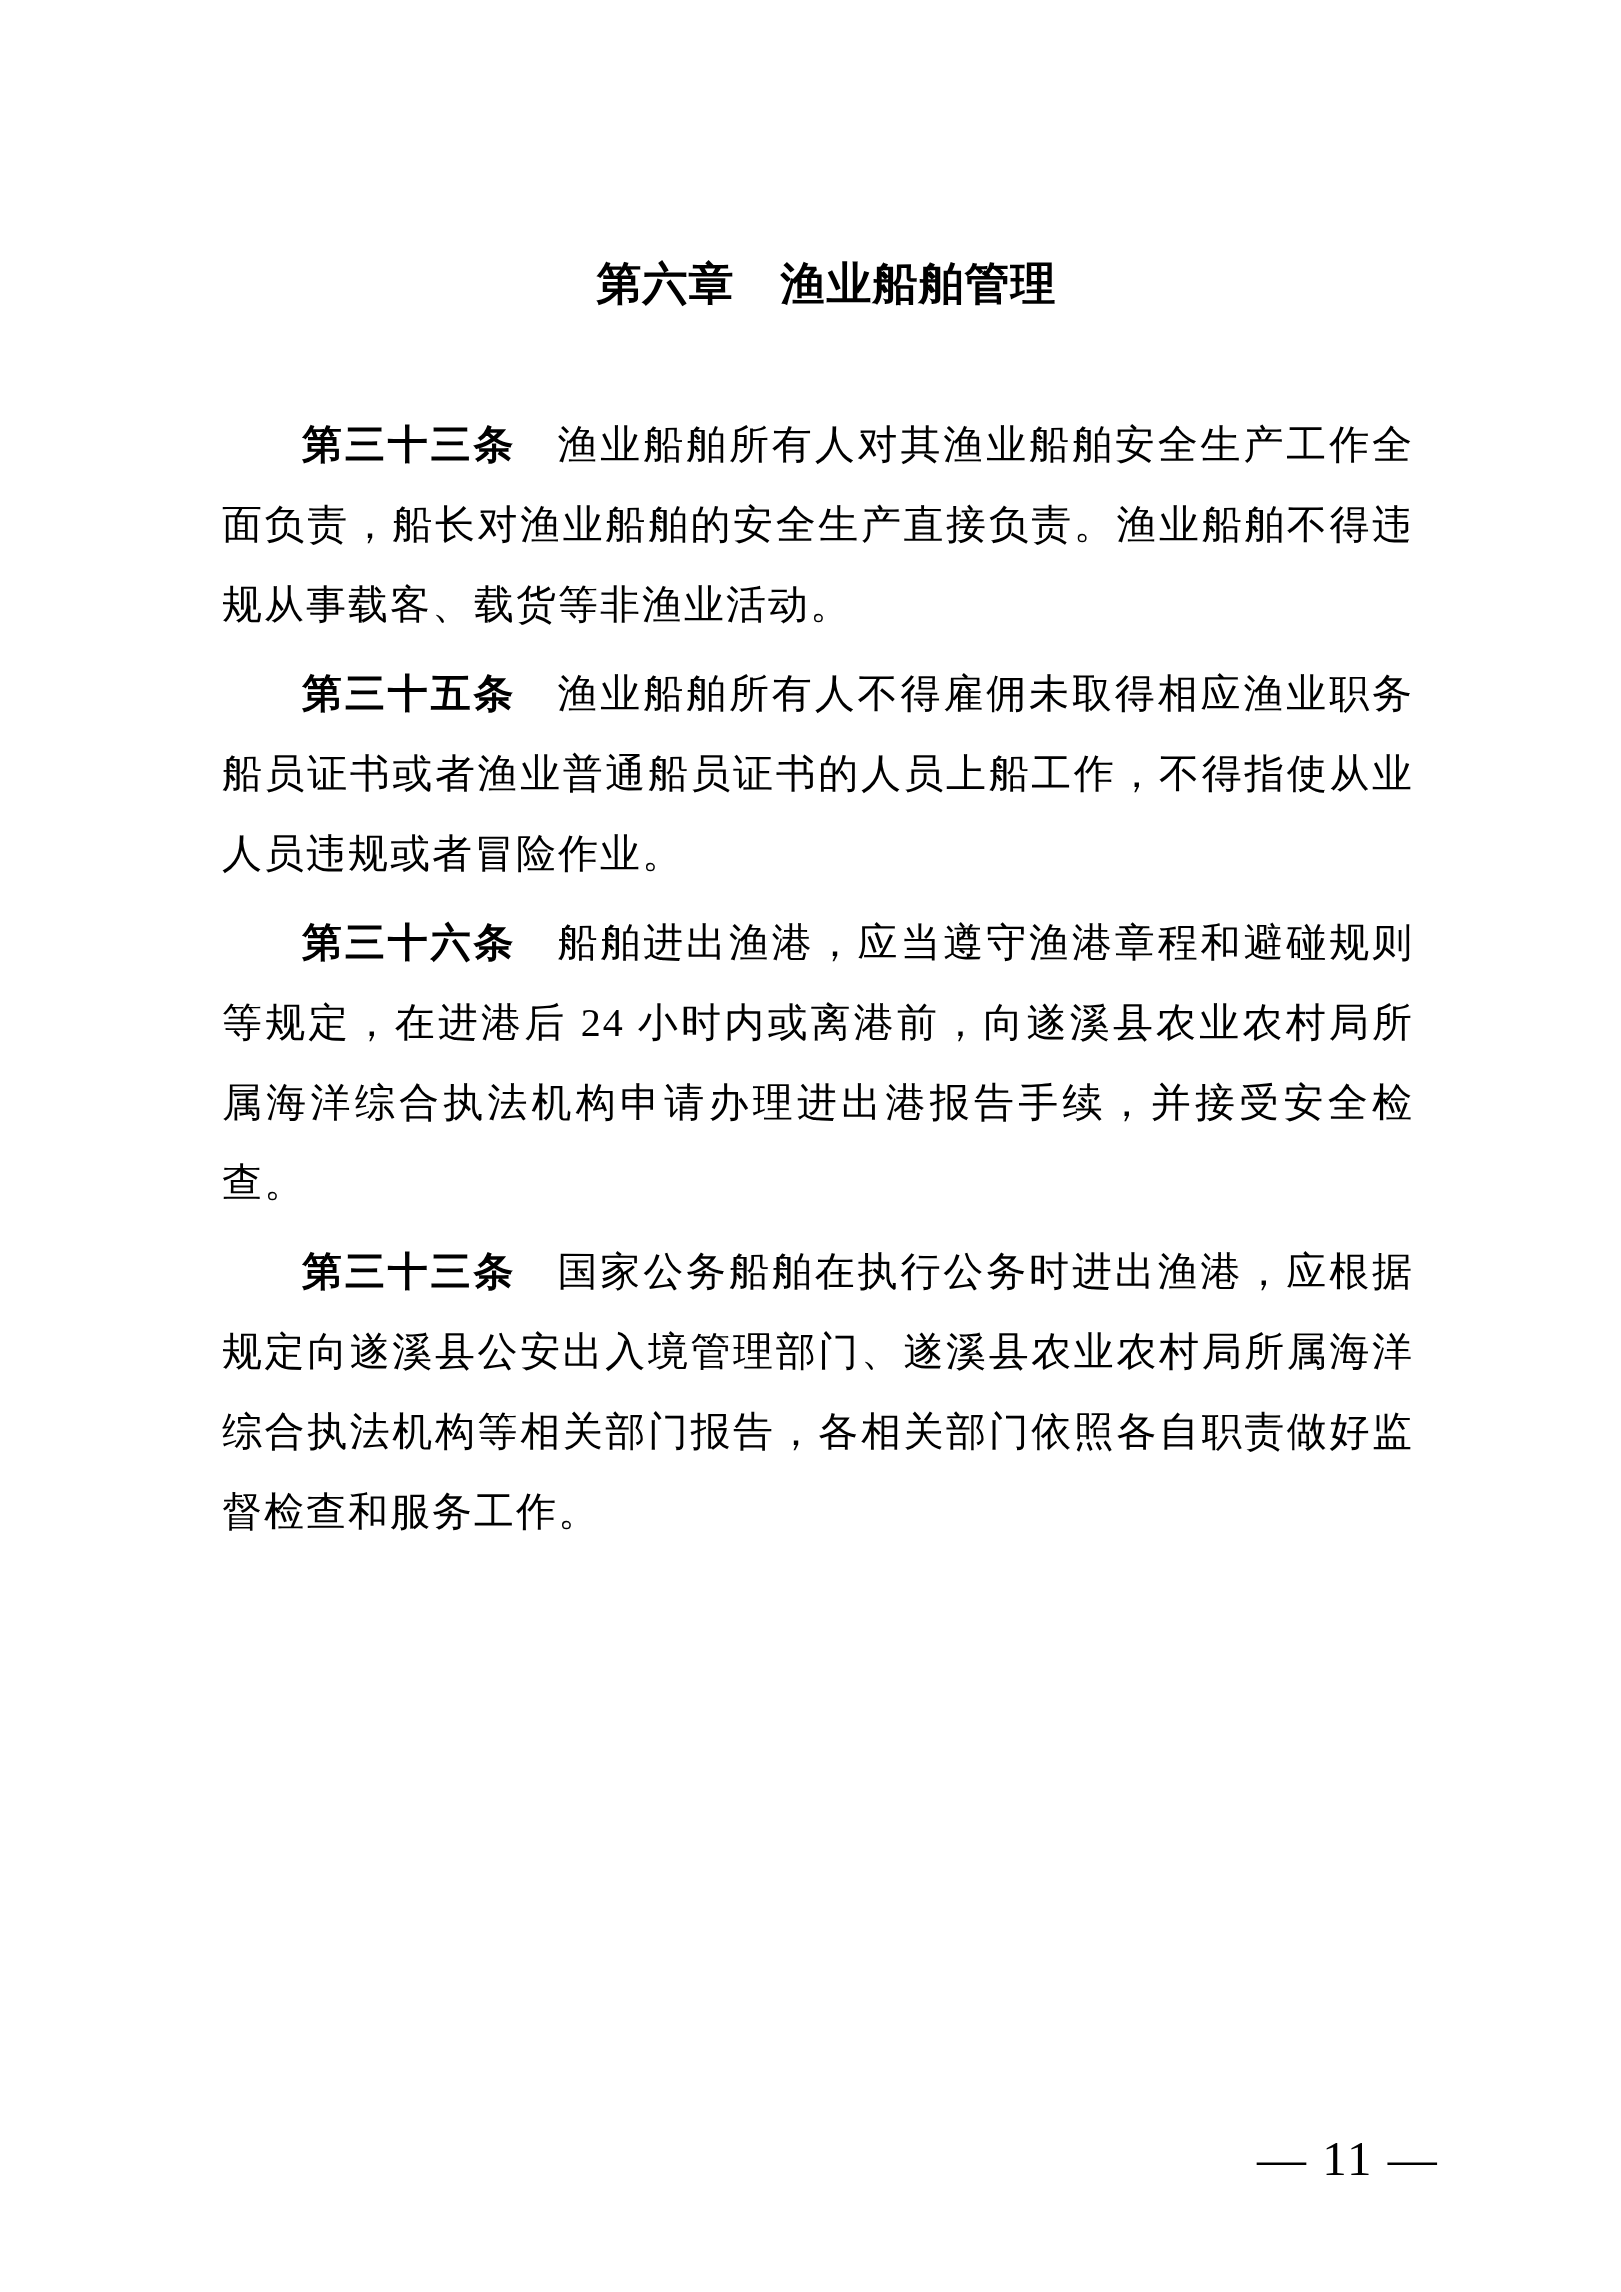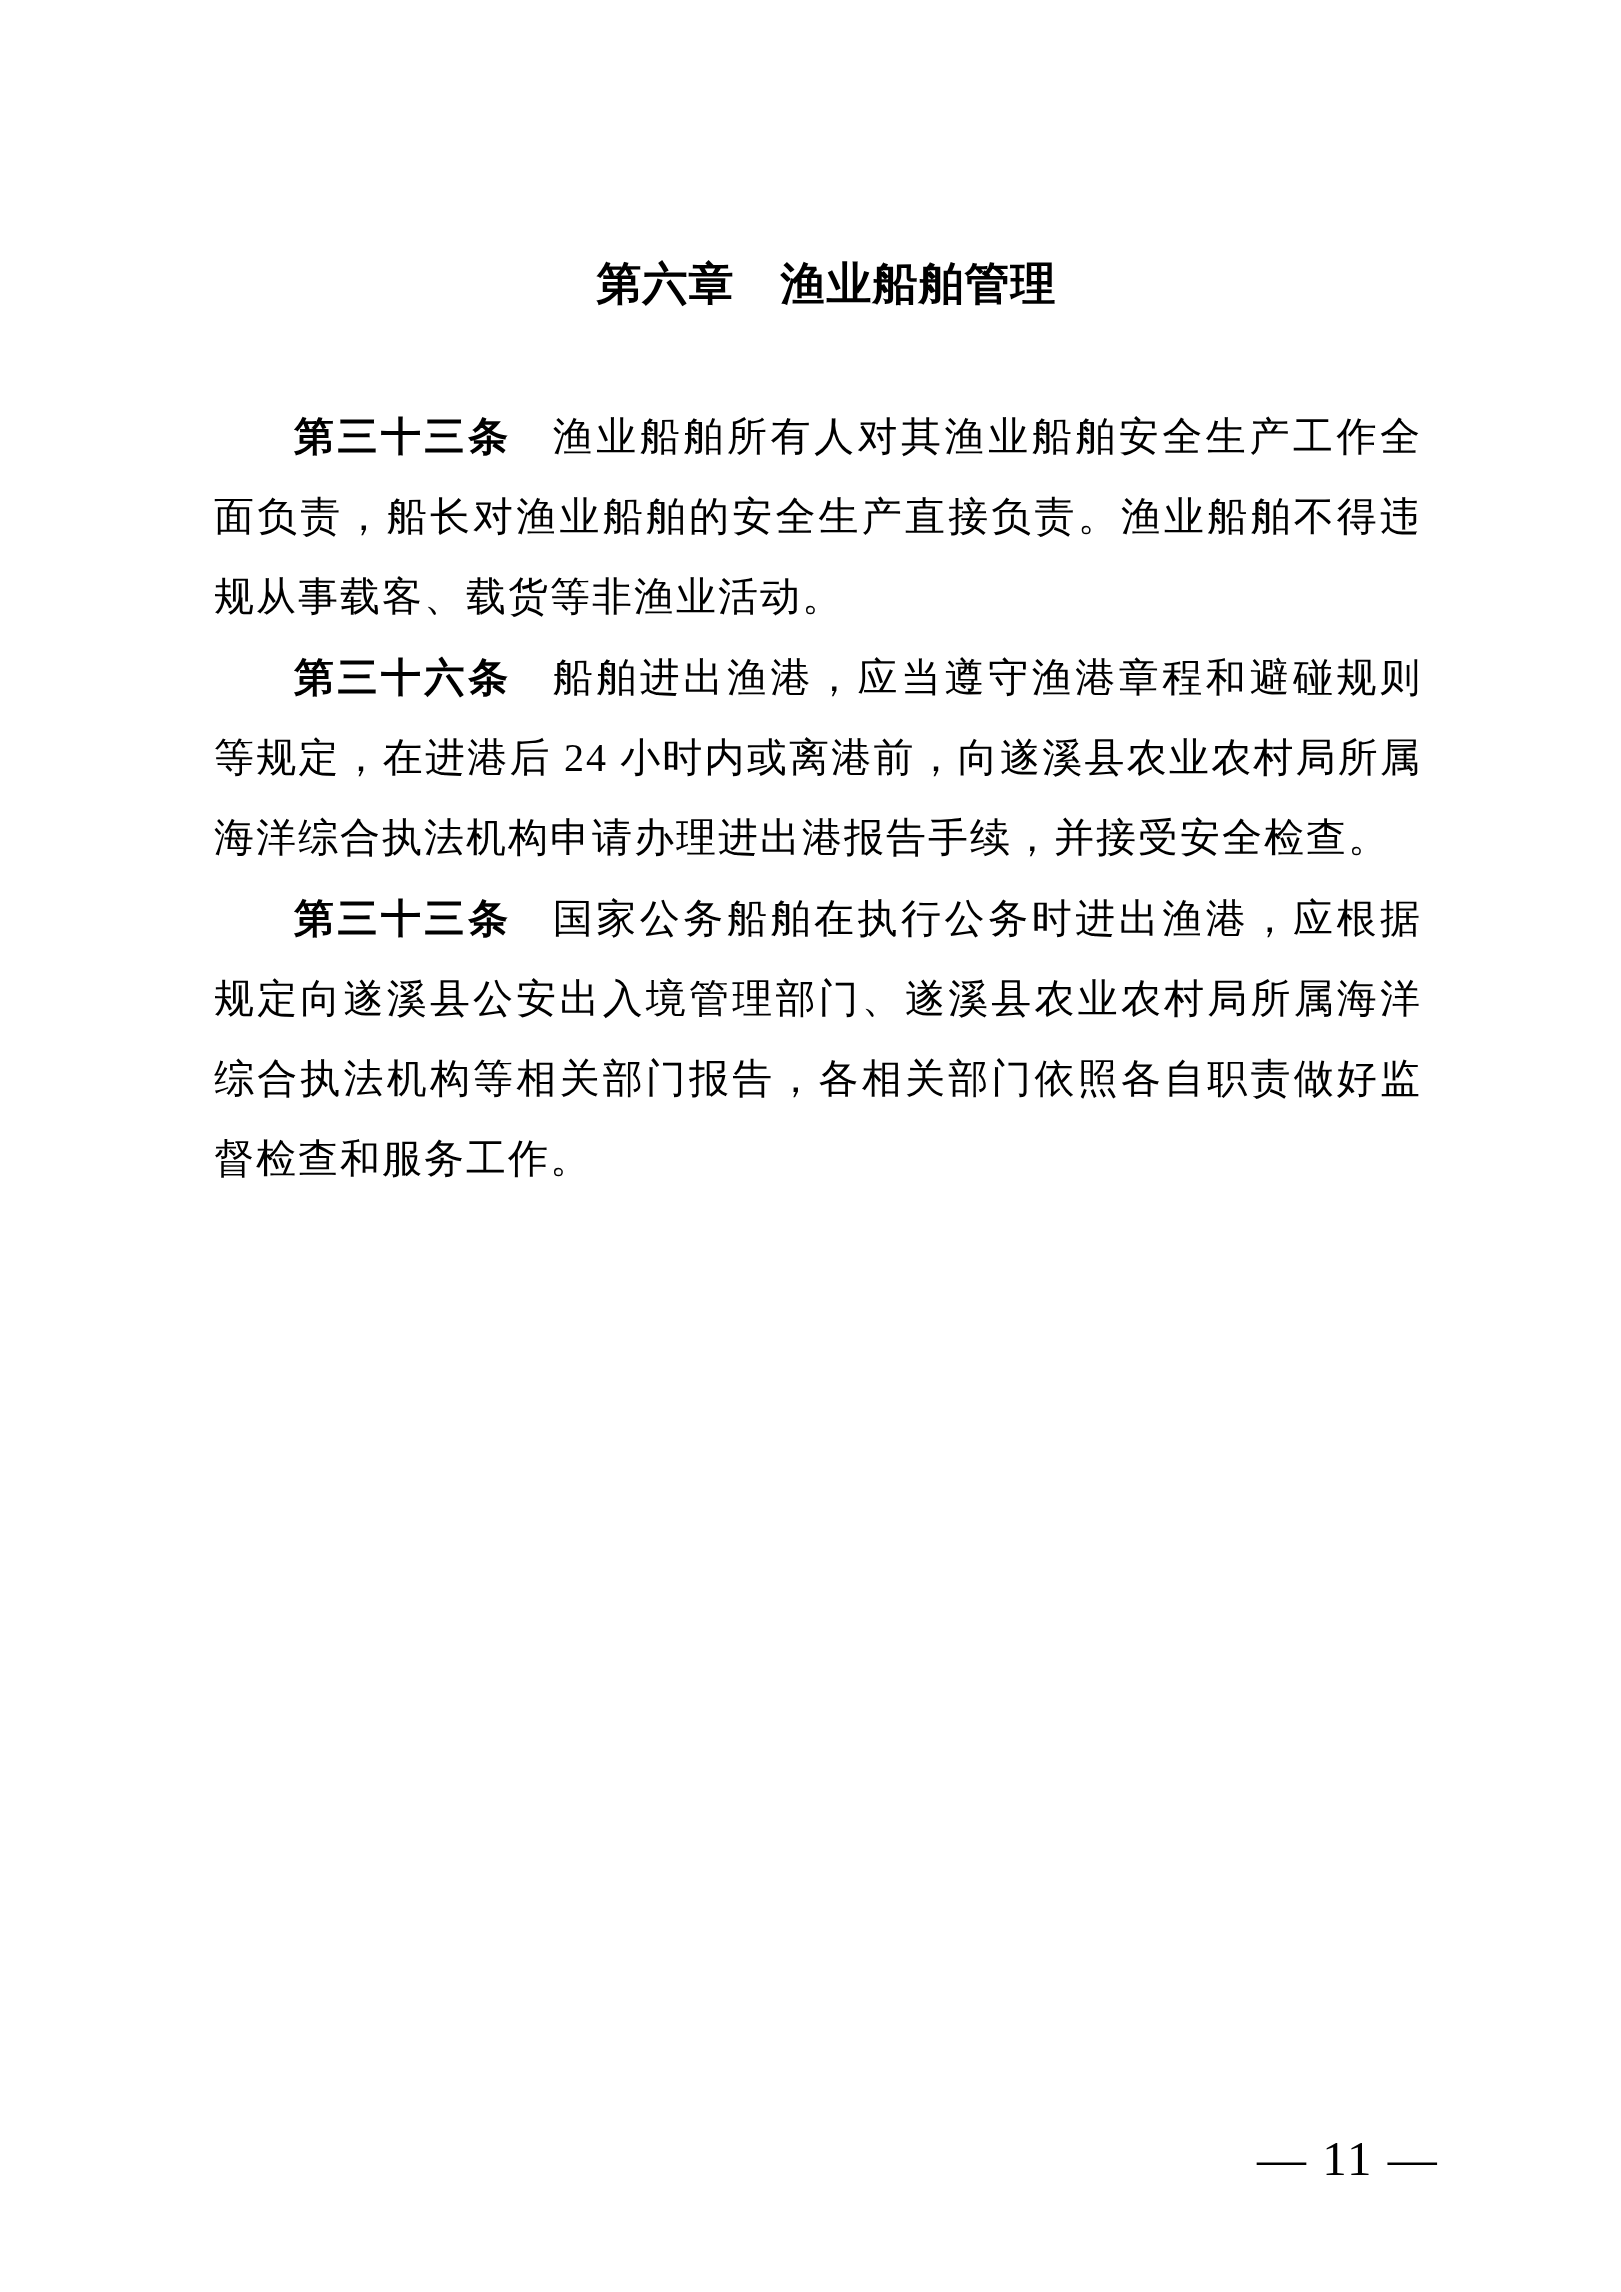--- a/index.html
+++ b/index.html
@@ -35,21 +35,21 @@
     top: 396px;
     left: 214px;
     width: 1208px;
     font-size: 40px;
     line-height: 80px;
     letter-spacing: 2px;
     text-align: justify;
     text-justify: inter-character;
   }
   .article {
-    margin: 0;
+    margin: 8px;
     padding: 0;
     text-indent: 2em;
   }
   .art-num {
     font-weight: bold;
     font-family: "Liberation Sans", sans-serif;
     margin-right: 41px;
   }
   .art-text {
     font-family: "Liberation Serif", serif;
@@ -71,20 +71,21 @@
 
 <div class="page">
 
   <h1 class="chapter-title">第六章　渔业船舶管理</h1>
 
   <div class="doc-body">
 
     <p class="article"><span class="art-num">第三十三条</span><span class="art-text">渔业船舶所有人对其渔业船舶安全生产工作全面负责，船长对渔业船舶的安全生产直接负责。渔业船舶不得违规从事载客、载货等非渔业活动。</span></p>
 
 
+    <p class="article"><span class="art-num">第三十五条</span><span class="art-text">渔业船舶所有人不得雇佣未取得相应渔业职务船员证书或者渔业普通船员证书的人员上船工作，不得指使从业人员违规或者冒险作业。</span></p>
 
     <p class="article"><span class="art-num">第三十六条</span><span class="art-text">船舶进出渔港，应当遵守渔港章程和避碰规则等规定，在进港后 24 小时内或离港前，向遂溪县农业农村局所属海洋综合执法机构申请办理进出港报告手续，并接受安全检查。</span></p>
 
 
     <p class="article"><span class="art-num">第三十三条</span><span class="art-text">国家公务船舶在执行公务时进出渔港，应根据规定向遂溪县公安出入境管理部门、遂溪县农业农村局所属海洋综合执法机构等相关部门报告，各相关部门依照各自职责做好监督检查和服务工作。</span></p>
 
   </div>
 
   <div class="page-number">— 11 —</div>
 

